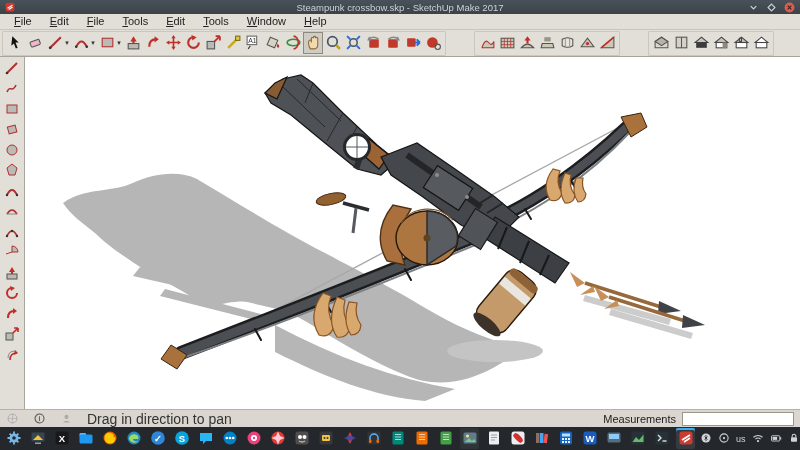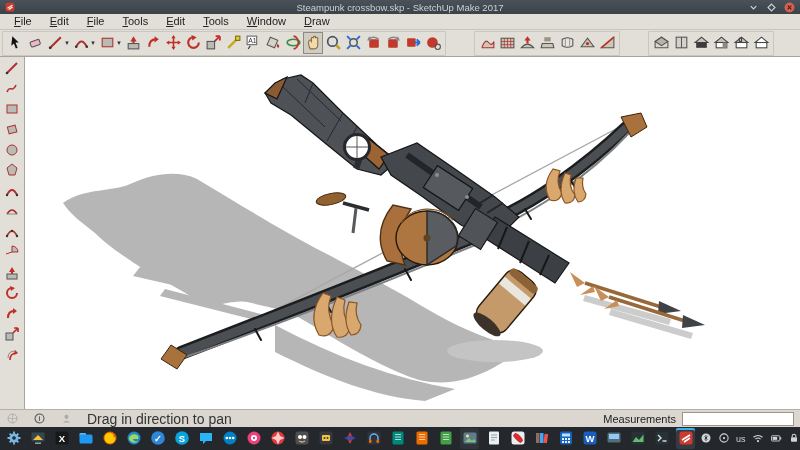--- a/index.html
+++ b/index.html
@@ -91,21 +91,21 @@
 
   <div class="menubar">
 
   <span class="menu-item">File</span>
       <span class="menu-item">Edit</span>
       <span class="menu-item">File</span>
       <span class="menu-item">Tools</span>
       <span class="menu-item">Edit</span>
       <span class="menu-item">Tools</span>
       <span class="menu-item">Window</span>
-      <span class="menu-item">Draw</span>
+      <span class="menu-item">Help</span>
     </div>
 
   <div class="toolbar">
     <div class="tgroup">
 
     <span class="tb">
           <span><svg viewBox="0 0 16 16" aria-hidden="true">
               <path d="M5 2l6 6H8l2 5-1.7.7L6.5 9 4 11z" fill="#111"></path>
             </svg></span>
         </span>

